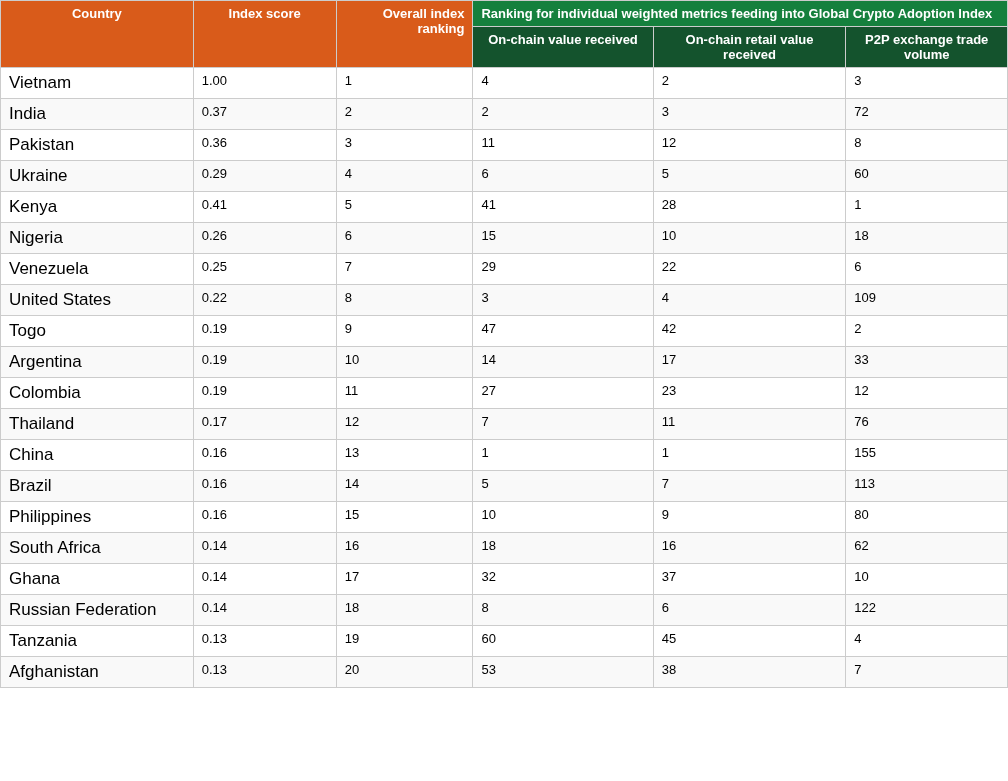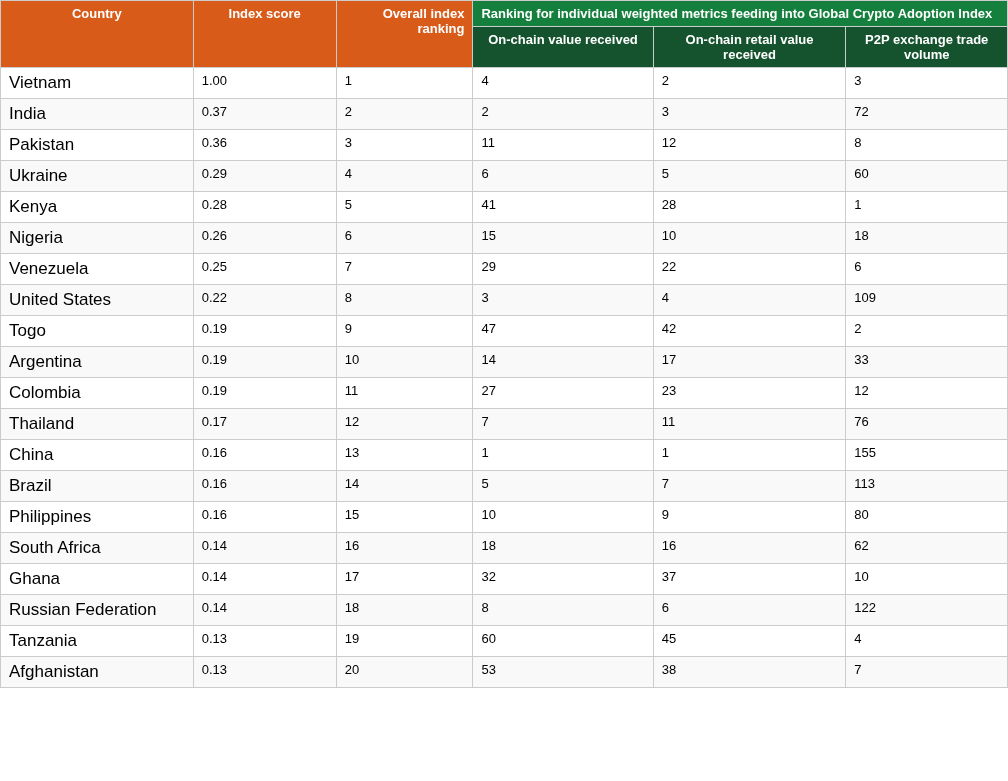--- a/index.html
+++ b/index.html
@@ -92,21 +92,21 @@
       <tr>
         <td class="country-cell col-country">Ukraine</td>
         <td class="num-cell col-index">0.29</td>
         <td class="rank-cell col-overall">4</td>
         <td class="rank-cell col-onchain">6</td>
         <td class="rank-cell col-retail">5</td>
         <td class="rank-cell col-p2p">60</td>
       </tr>
       <tr>
         <td class="country-cell col-country">Kenya</td>
-        <td class="num-cell col-index">0.28</td>
+        <td class="num-cell col-index">0.41</td>
         <td class="rank-cell col-overall">5</td>
         <td class="rank-cell col-onchain">41</td>
         <td class="rank-cell col-retail">28</td>
         <td class="rank-cell col-p2p">1</td>
       </tr>
       <tr>
         <td class="country-cell col-country">Nigeria</td>
         <td class="num-cell col-index">0.26</td>
         <td class="rank-cell col-overall">6</td>
         <td class="rank-cell col-onchain">15</td>

